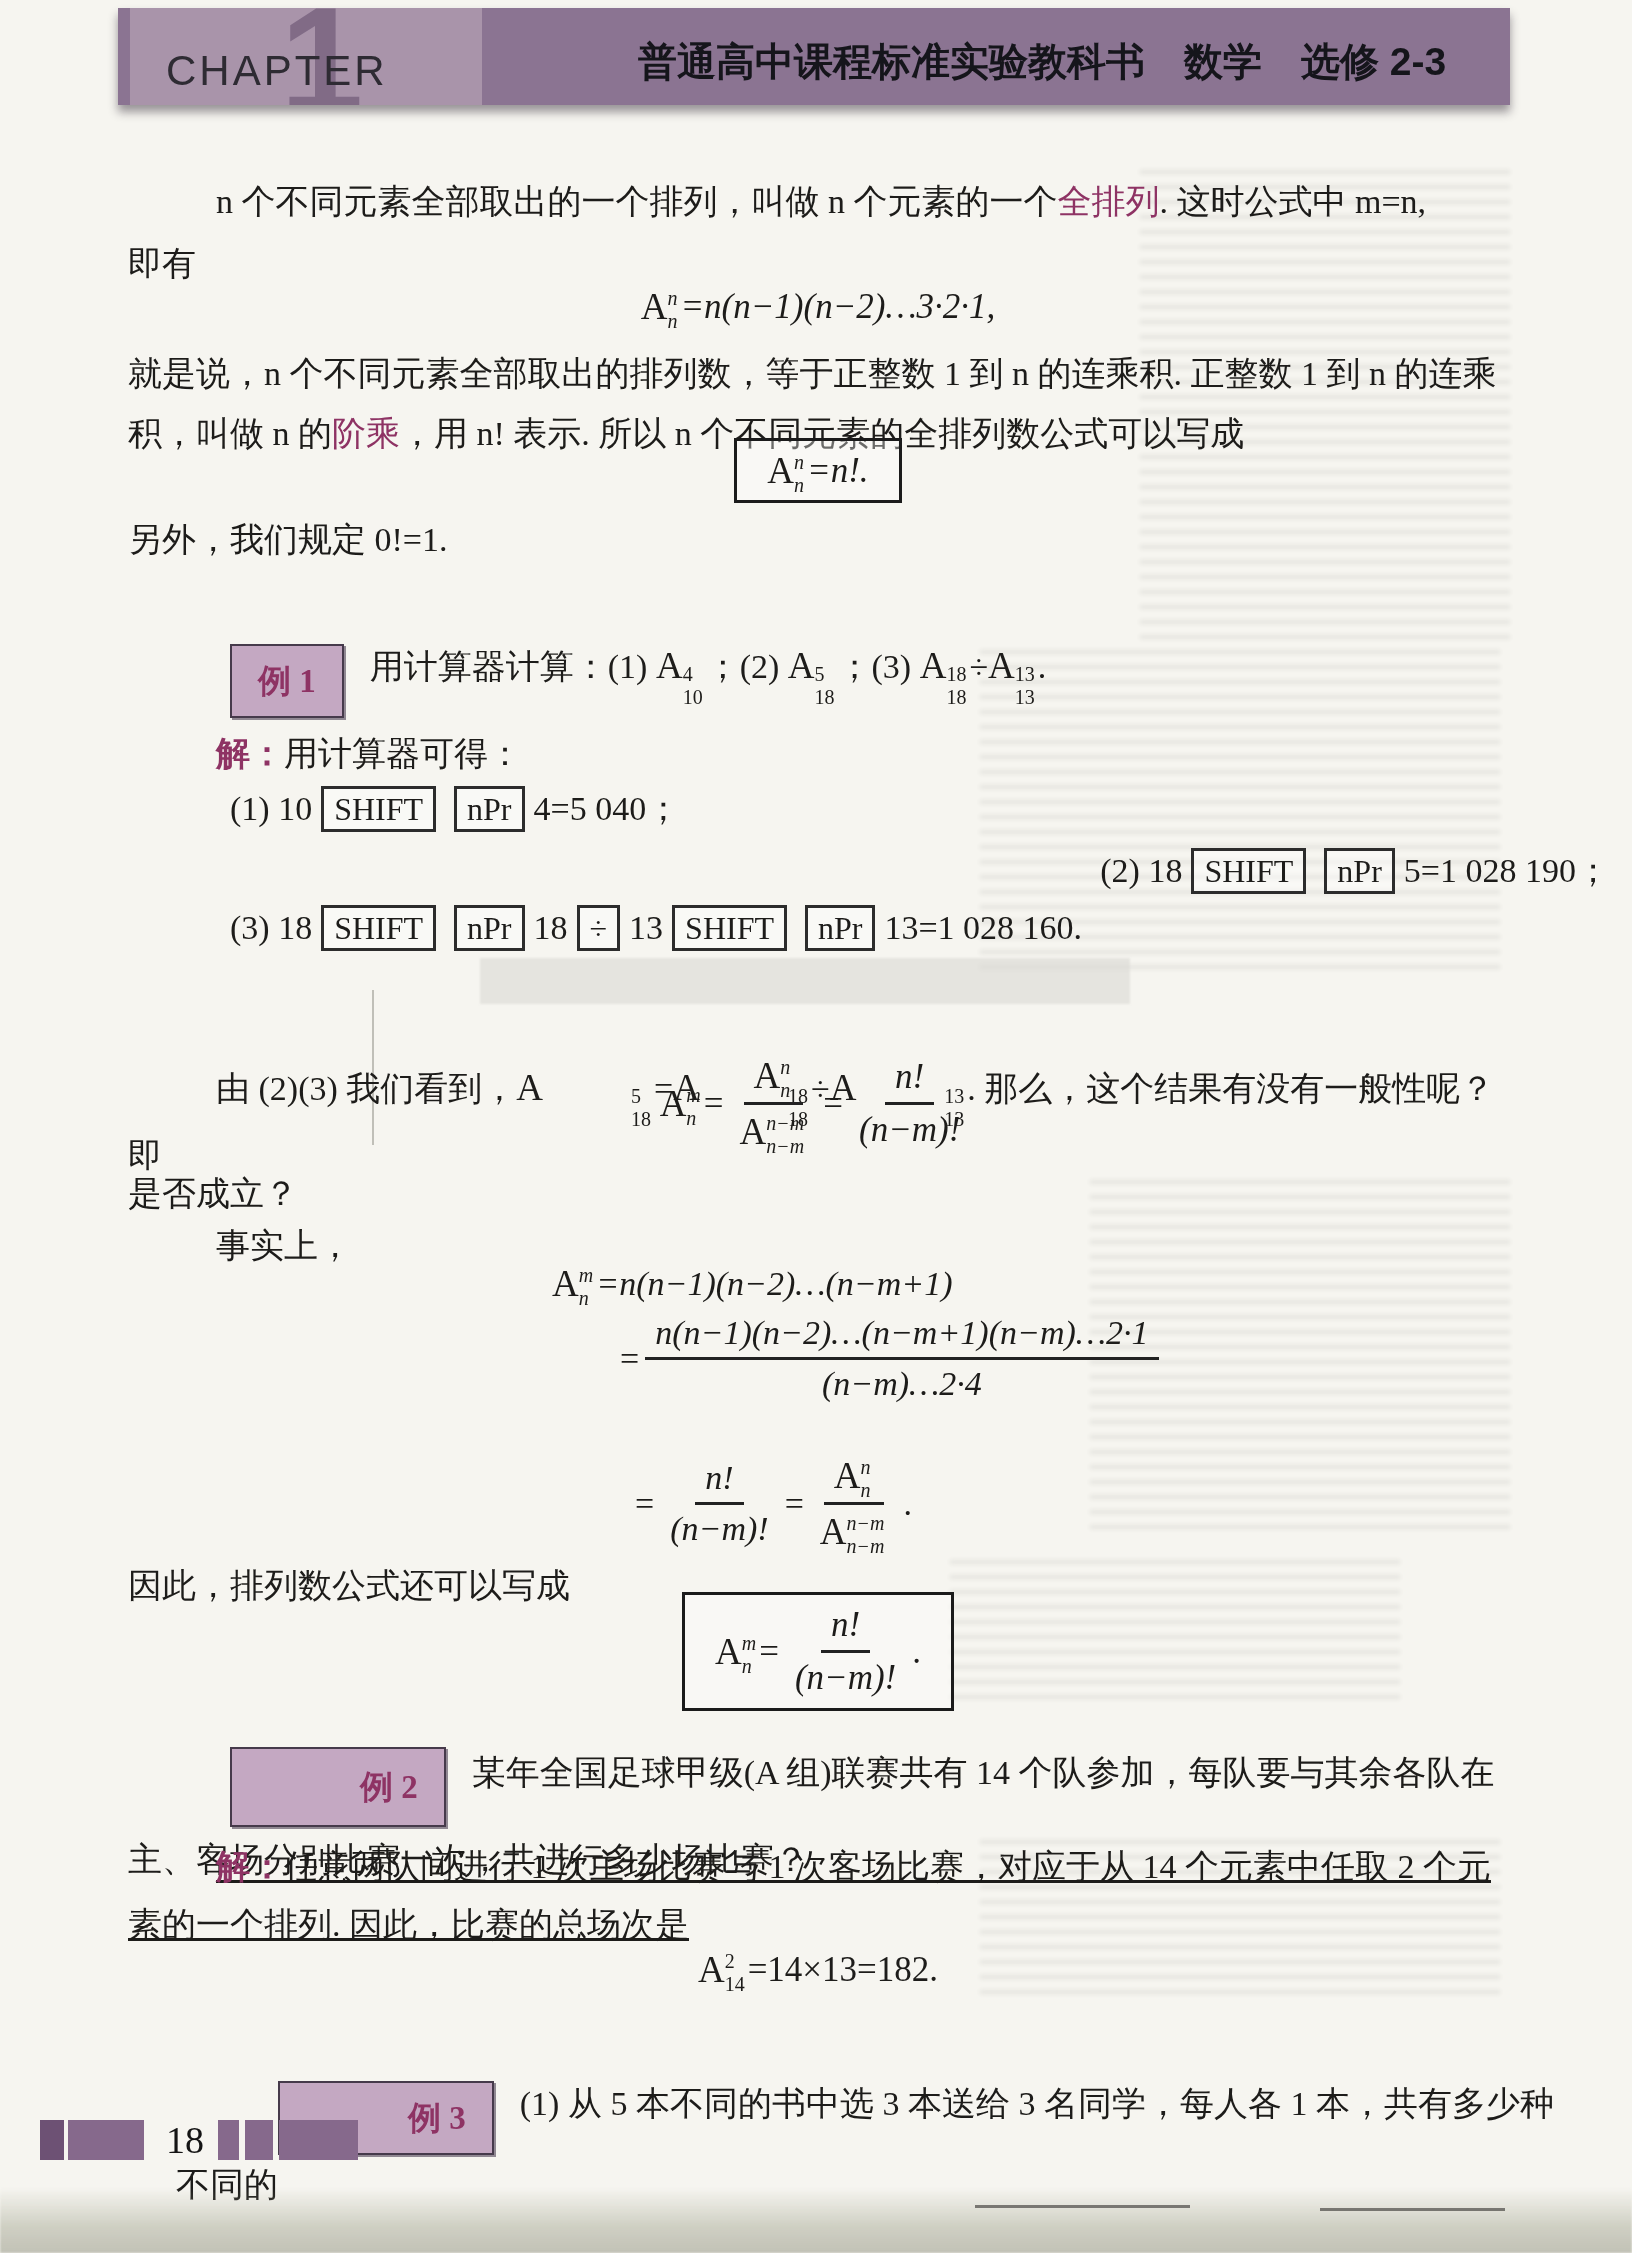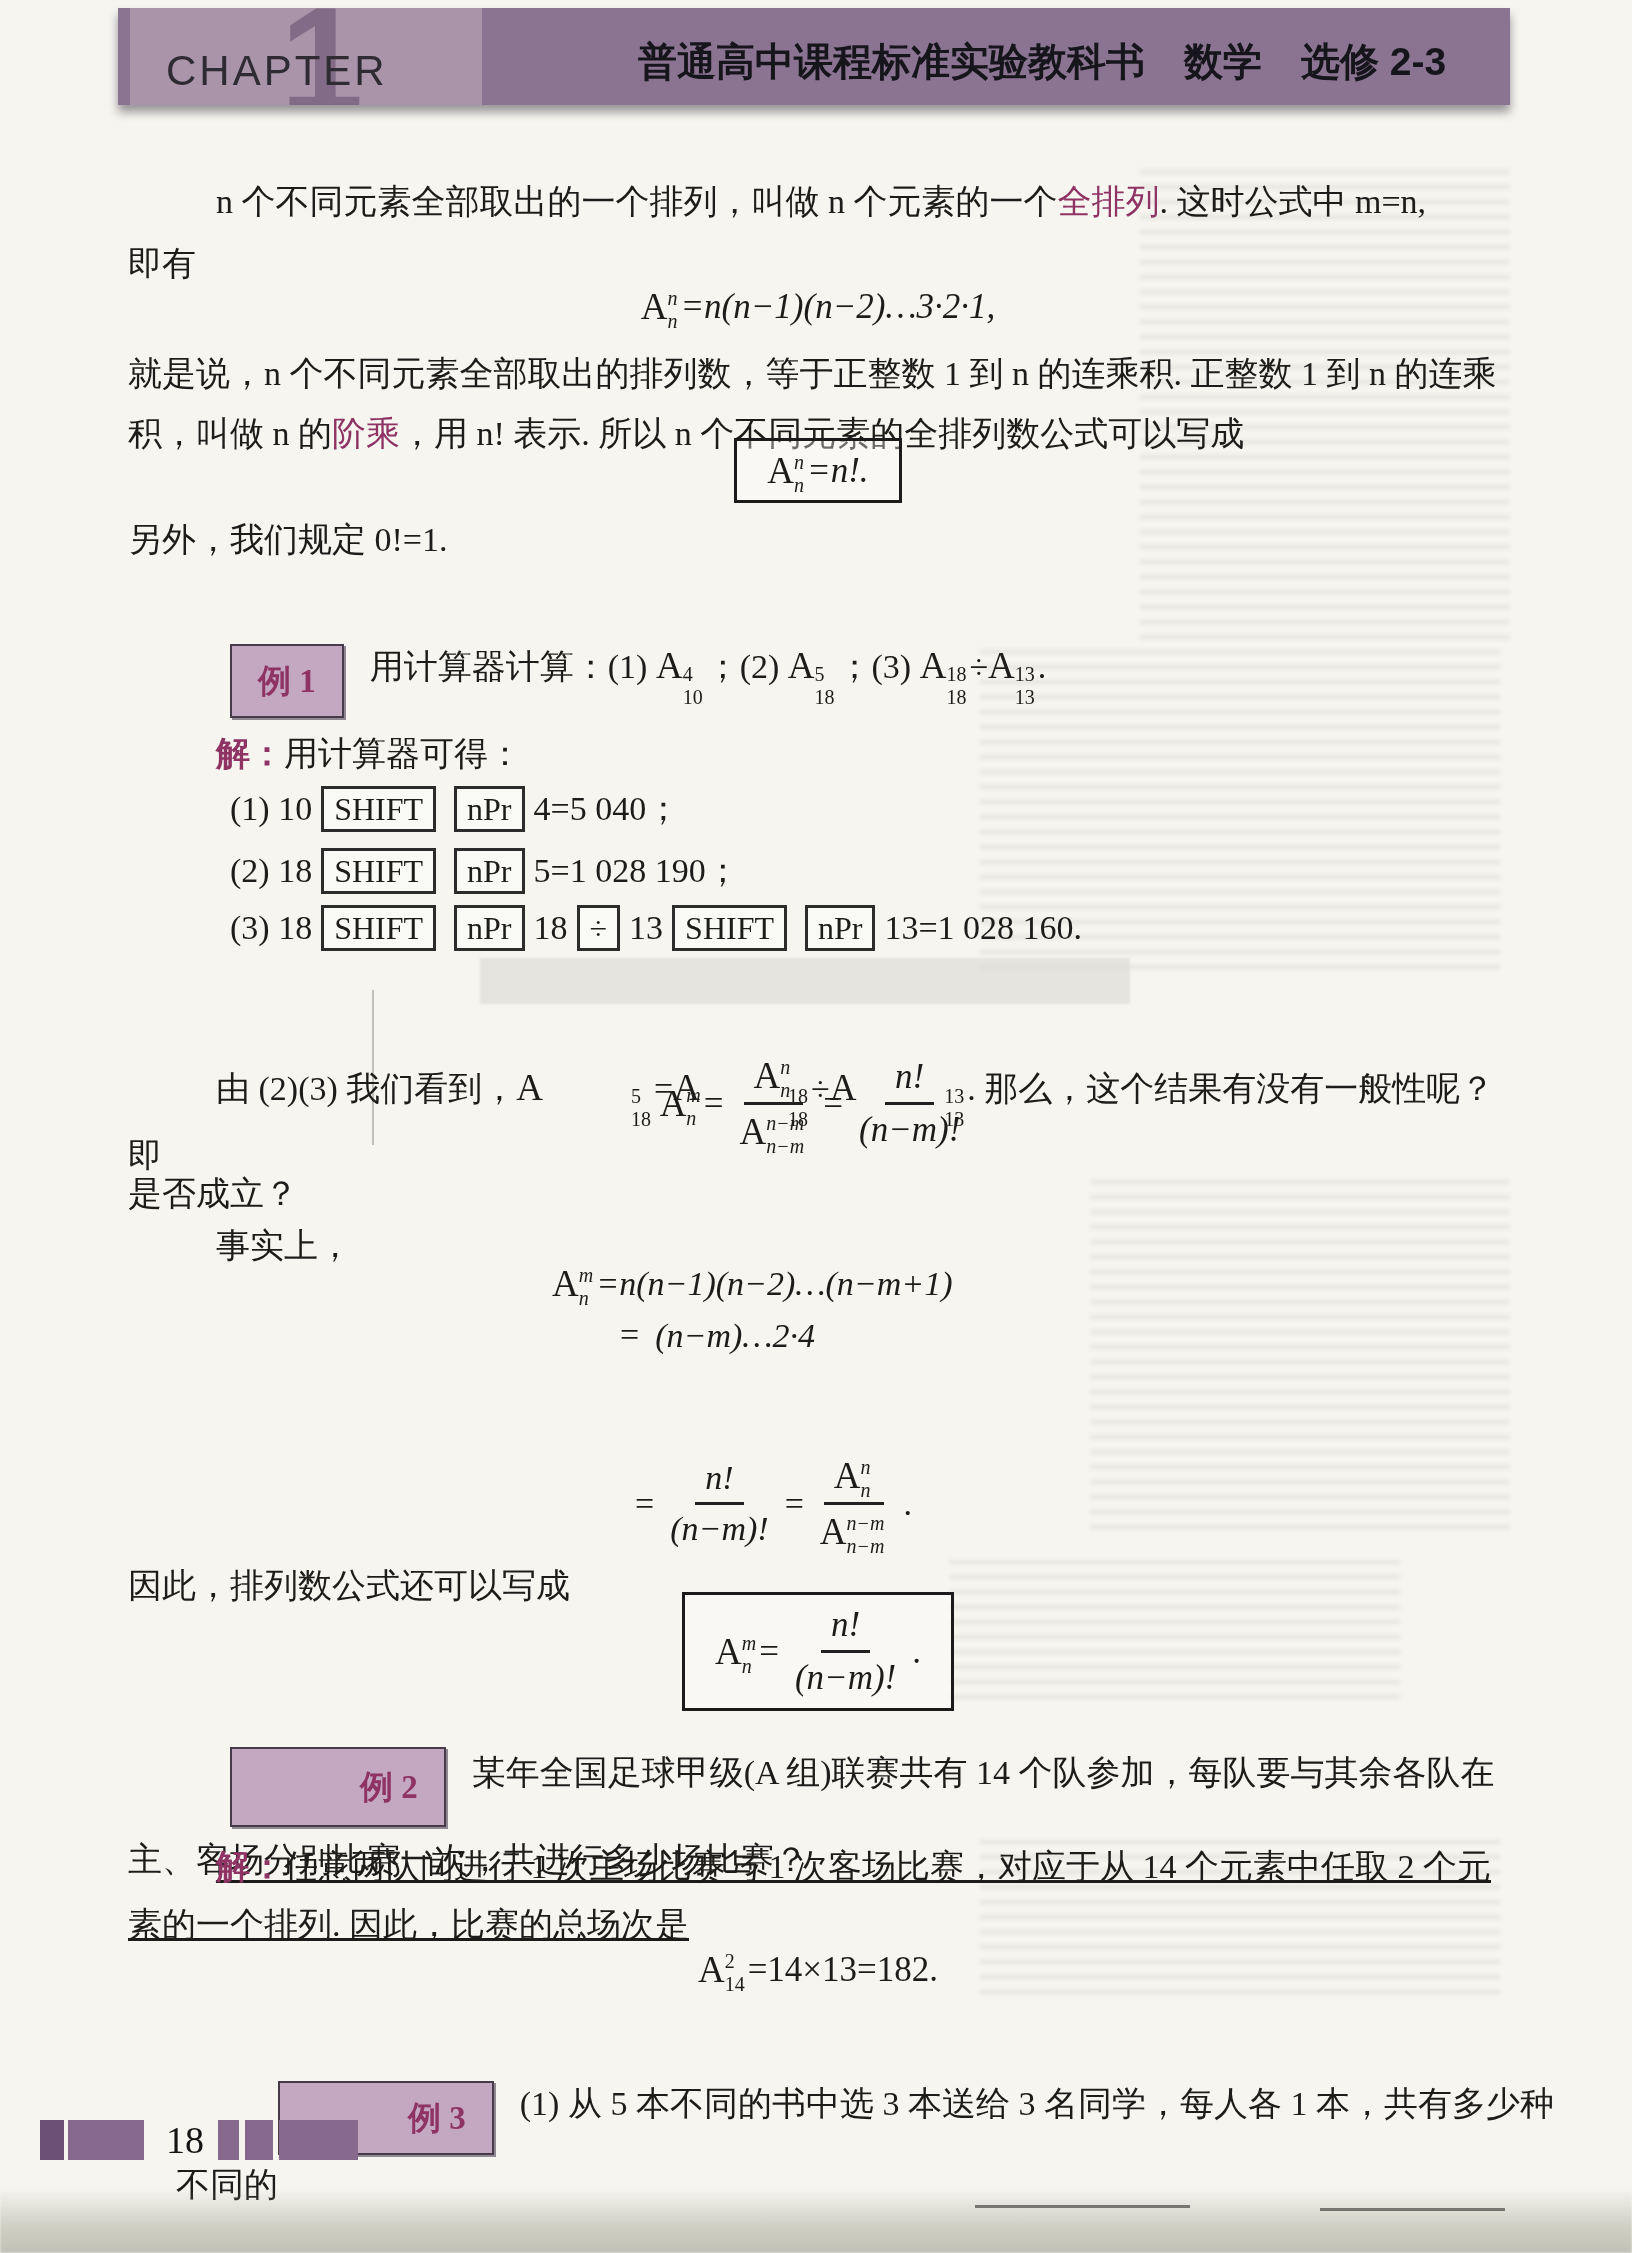--- a/index.html
+++ b/index.html
@@ -126,21 +126,21 @@
   </div>
 
   <p class="abs para ind" style="top:724px;"><span class="sollabel">解：</span><span>用计算器可得：</span></p>
 
   <div class="abs step" style="top:786px;">
     <span>(1) 10</span>
     <span class="key">SHIFT</span>
     <span class="key">nPr</span>
     <span>4=5 040；</span>
   </div>
-  <div class="abs step" style="top:848px;">
+  <div class="abs step" style="top:848px;justify-content:flex-end;">
     <span>(2) 18</span>
     <span class="key">SHIFT</span>
     <span class="key">nPr</span>
     <span>5=1 028 190；</span>
   </div>
   <div class="abs step" style="top:905px;">
     <span>(3) 18</span>
     <span class="key">SHIFT</span>
     <span class="key">nPr</span>
     <span>18</span>
@@ -202,20 +202,21 @@
     <span class="ss">
         <span class="sp it">m</span>
         <span class="sb it">n</span>
       </span>
     <span class="it">=n(n−1)(n−2)…(n−m+1)</span>
   </div>
 
   <div class="dl" style="left:620px;top:1312px;">
     <span>=</span>
     <span class="frac">
+      <span class="num it">n(n−1)(n−2)…(n−m+1)(n−m)…2·1</span>
       <span class="den it">(n−m)…2·4</span>
     </span>
   </div>
 
   <div class="dl" style="left:635px;top:1452px;">
     <span>=</span>
     <span class="frac">
       <span class="num it">n!</span>
       <span class="den it">(n−m)!</span>
     </span>

